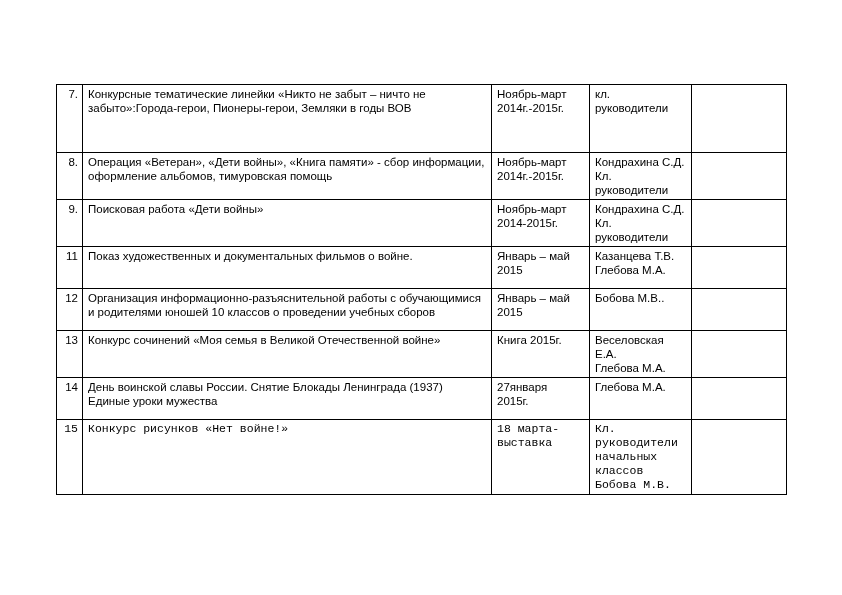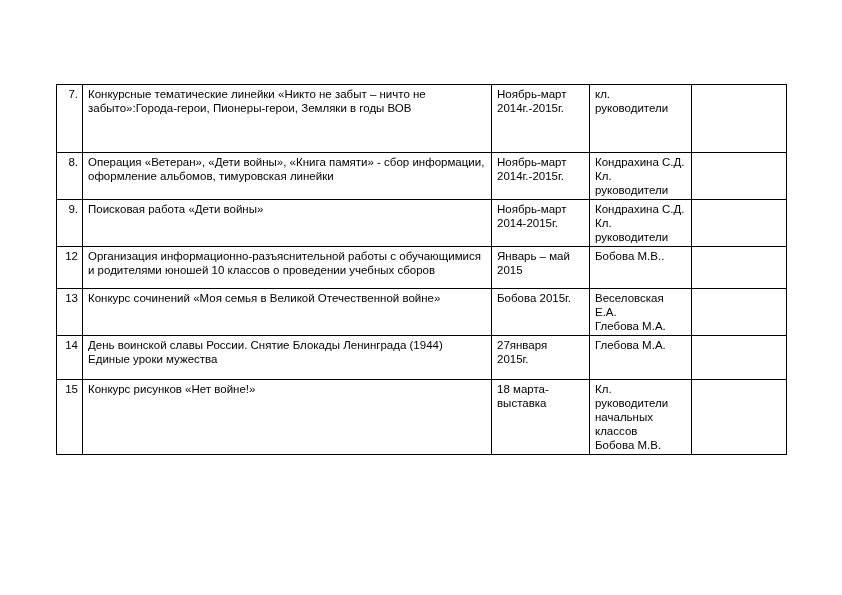--- a/index.html
+++ b/index.html
@@ -69,58 +69,67 @@
           <td class="col-num">7.</td>
           <td class="col-activity">Конкурсные тематические линейки «Никто не забыт – ничто не забыто»:Города-герои, Пионеры-герои, Земляки в годы ВОВ</td>
           <td class="col-date">Ноябрь-март
 2014г.-2015г.</td>
           <td class="col-responsible">кл.
 руководители</td>
           <td class="col-notes"></td>
         </tr>
         <tr>
           <td class="col-num">8.</td>
-          <td class="col-activity">Операция «Ветеран», «Дети войны», «Книга памяти» - сбор информации, оформление альбомов, тимуровская линейки</td>
+          <td class="col-activity">Операция «Ветеран», «Дети войны», «Книга памяти» - сбор информации, оформление альбомов, тимуровская помощь</td>
           <td class="col-date">Ноябрь-март
 2014г.-2015г.</td>
           <td class="col-responsible">Кондрахина С.Д.
 Кл.
 руководители</td>
           <td class="col-notes"></td>
         </tr>
         <tr>
           <td class="col-num">9.</td>
           <td class="col-activity">Поисковая работа «Дети войны»</td>
           <td class="col-date">Ноябрь-март
 2014-2015г.</td>
           <td class="col-responsible">Кондрахина С.Д.
 Кл.
 руководители</td>
           <td class="col-notes"></td>
         </tr>
         <tr>
+          <td class="col-num">11</td>
+          <td class="col-activity">Показ художественных и документальных фильмов о войне.</td>
+          <td class="col-date">Январь – май
+2015</td>
+          <td class="col-responsible">Казанцева Т.В.
+Глебова М.А.</td>
+          <td class="col-notes"></td>
+        </tr>
+        <tr>
           <td class="col-num">12</td>
           <td class="col-activity">Организация информационно-разъяснительной работы с обучающимися и родителями юношей 10 классов  о проведении учебных сборов</td>
           <td class="col-date">Январь – май
 2015</td>
           <td class="col-responsible">Бобова М.В..</td>
           <td class="col-notes"></td>
         </tr>
         <tr>
           <td class="col-num">13</td>
           <td class="col-activity">Конкурс сочинений «Моя семья в Великой Отечественной войне»</td>
-          <td class="col-date">Бобова 2015г.</td>
+          <td class="col-date">Книга 2015г.</td>
           <td class="col-responsible">Веселовская
 Е.А.
 Глебова М.А.</td>
           <td class="col-notes"></td>
         </tr>
         <tr>
           <td class="col-num">14</td>
-          <td class="col-activity">День воинской славы России. Снятие Блокады Ленинграда (1944)
+          <td class="col-activity">День воинской славы России. Снятие Блокады Ленинграда (1937)
 Единые уроки мужества</td>
           <td class="col-date">27января
 2015г.</td>
           <td class="col-responsible">Глебова М.А.</td>
           <td class="col-notes"></td>
         </tr>
         <tr>
           <td class="col-num">15</td>
           <td class="col-activity">Конкурс рисунков «Нет войне!»</td>
           <td class="col-date">18 марта-

